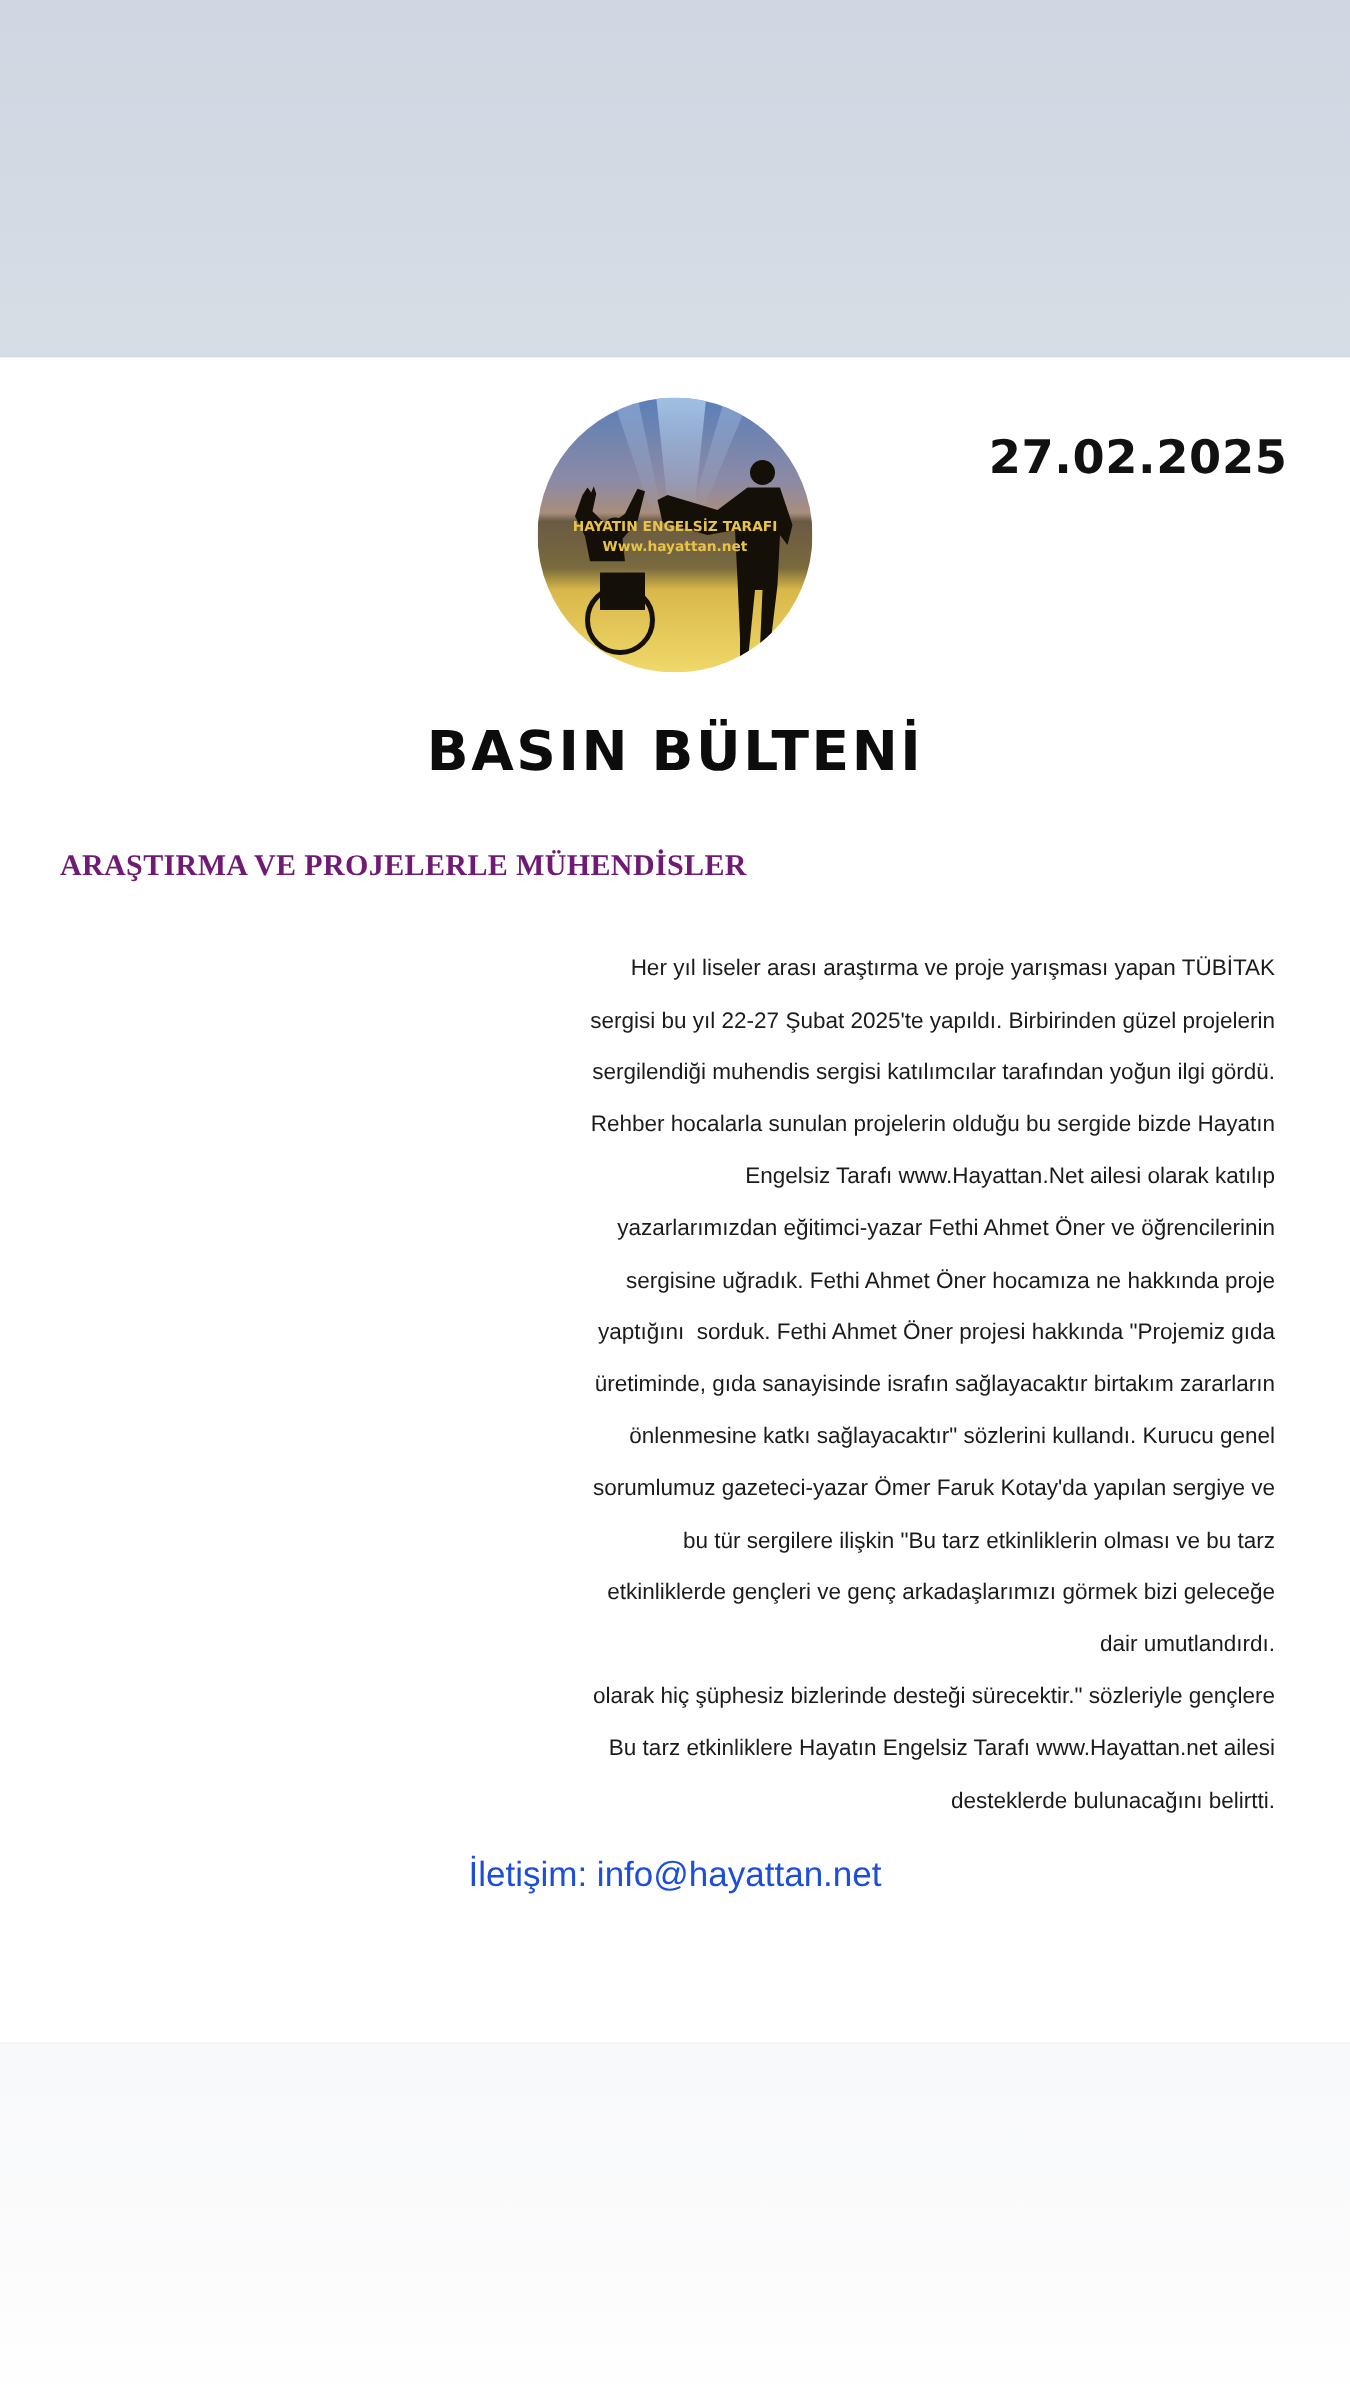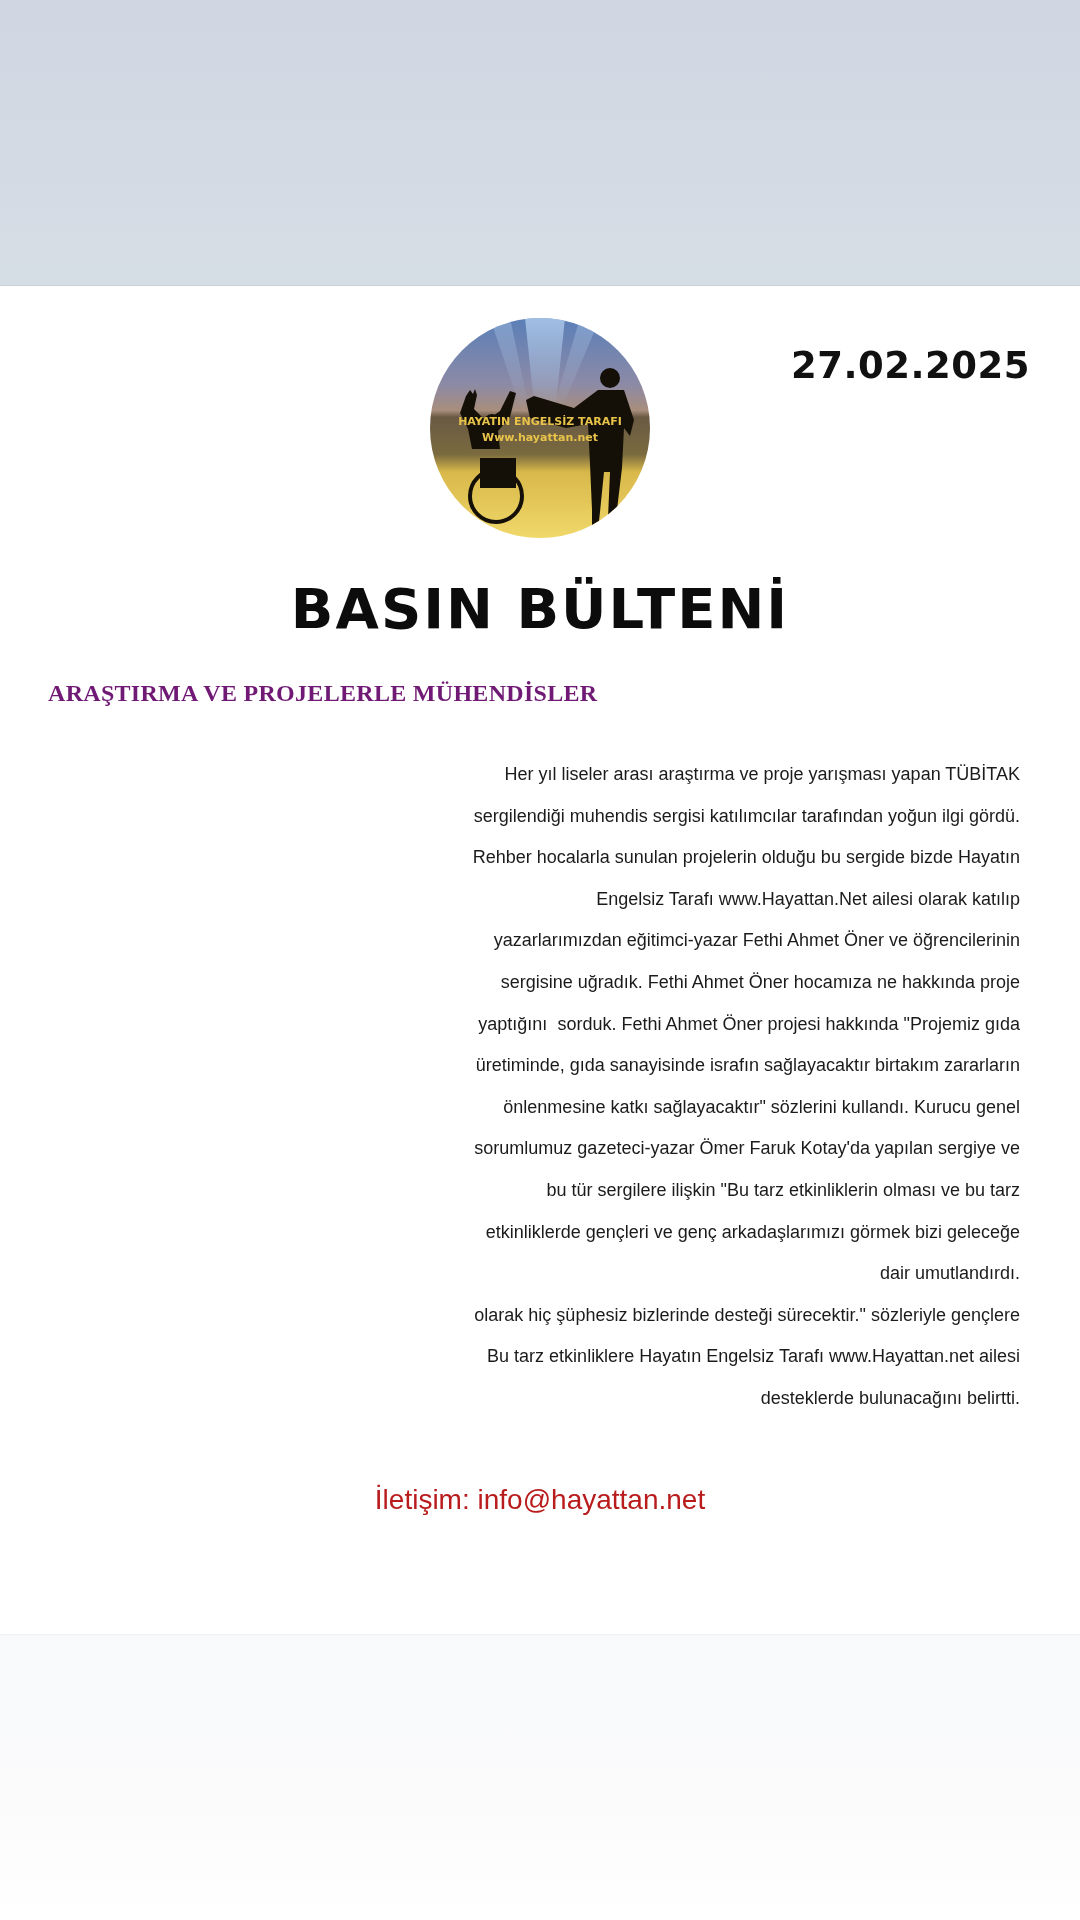--- a/index.html
+++ b/index.html
@@ -35,40 +35,40 @@
     position: absolute; right: 50px; top: 344px;
     font-family: "DejaVu Sans", sans-serif;
     font-weight: bold; font-size: 37px; letter-spacing: 0.5px;
     color: #111111;
     margin-left: 47px;
   }
   .title {
     position: absolute; left: 0; width: 1080px; top: 576px;
     text-align: center;
     font-family: "DejaVu Sans", sans-serif;
-    font-weight: bold; font-size: 56px; letter-spacing: 2px;
+    font-weight: bold; font-size: 44px; letter-spacing: 2px;
     color: #0c0c0c;
   }
   .subtitle {
     position: absolute; left: 48px; top: 680px;
     font-family: "Liberation Serif", serif;
     font-weight: bold; font-size: 24px; letter-spacing: 0.3px;
     color: #701a75;
   }
   .body-text {
     position: absolute; left: 60px; width: 960px; top: 736px;
     text-align: right;
     font-size: 18px; line-height: 41.6px;
     color: #1b1b1b;
     margin-top: 18px;
   }
   .body-text .line { display: block; white-space: pre; }
   .contact {
     position: absolute; left: 0; width: 1080px; top: 1484px;
-    text-align: center; font-size: 28px; color: #b91c1c;
+    text-align: center; font-size: 28px; color: #1d4ed8;
   }
 </style>
 </head>
 <body>
 
 <div class="top-band"></div>
 
 <div class="card"></div>
 
 <div class="logo">
@@ -110,20 +110,21 @@
 </div>
 
 <div class="date">27.02.2025</div>
 
 <div class="title">BASIN BÜLTENİ</div>
 
 <div class="subtitle">ARAŞTIRMA VE PROJELERLE MÜHENDİSLER</div>
 
 <div class="body-text">
   <span class="line">Her yıl liseler arası araştırma ve proje yarışması yapan TÜBİTAK</span>
+  <span class="line">sergisi bu yıl 22-27 Şubat 2025'te yapıldı. Birbirinden güzel projelerin</span>
   <span class="line">sergilendiği muhendis sergisi katılımcılar tarafından yoğun ilgi gördü.</span>
   <span class="line">Rehber hocalarla sunulan projelerin olduğu bu sergide bizde Hayatın</span>
   <span class="line">Engelsiz Tarafı www.Hayattan.Net ailesi olarak katılıp</span>
   <span class="line">yazarlarımızdan eğitimci-yazar Fethi Ahmet Öner ve öğrencilerinin</span>
   <span class="line">sergisine uğradık. Fethi Ahmet Öner hocamıza ne hakkında proje</span>
   <span class="line">yaptığını  sorduk. Fethi Ahmet Öner projesi hakkında "Projemiz gıda</span>
   <span class="line">üretiminde, gıda sanayisinde israfın sağlayacaktır birtakım zararların</span>
   <span class="line">önlenmesine katkı sağlayacaktır" sözlerini kullandı. Kurucu genel</span>
   <span class="line">sorumlumuz gazeteci-yazar Ömer Faruk Kotay'da yapılan sergiye ve</span>
   <span class="line">bu tür sergilere ilişkin "Bu tarz etkinliklerin olması ve bu tarz</span>

